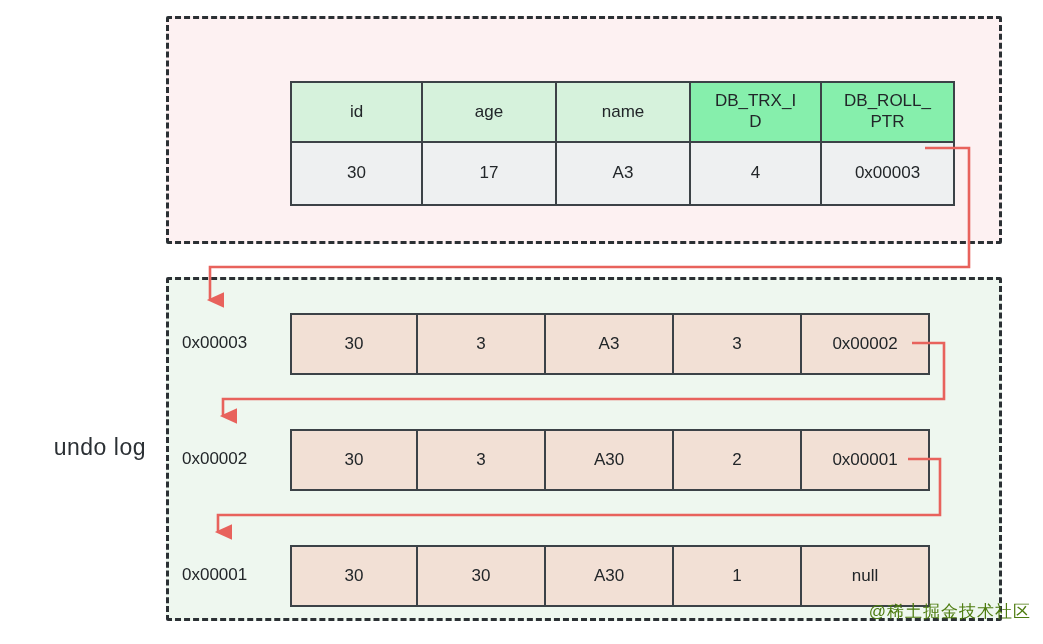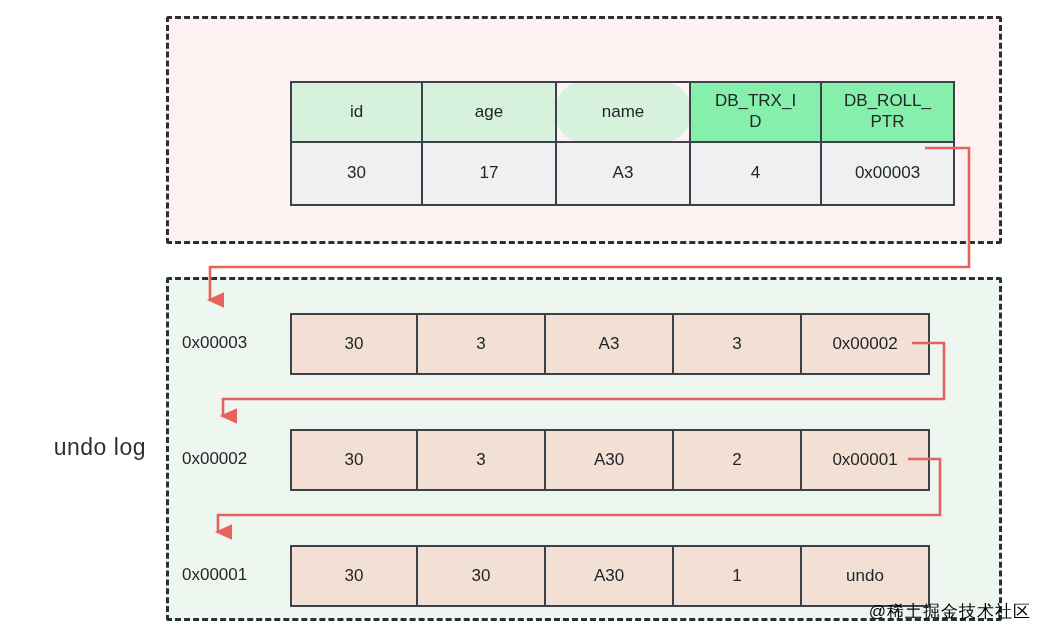--- a/index.html
+++ b/index.html
@@ -86,21 +86,21 @@
   #record-table .th-grey {
     background: #86efac;
     height: 58px;
   }
   #record-table .td-val {
     background: #eef0f1;
     height: 61px;
   }
   .w-id { width: 125px; }
   .w-age { width: 128px; }
-  .w-name { width: 128px; border-radius: 26px; }
+  .w-name { width: 128px; }
   .w-trx { width: 125px; }
   .w-roll { width: 127px; }
 
   
   .undo-row {
     position: absolute;
     left: 290px;
   }
   .undo-row table {
     border-collapse: collapse;
@@ -138,21 +138,21 @@
     height: 644px;
     pointer-events: none;
   }
 
   
   #watermark {
     position: absolute;
     right: 12px;
     top: 600px;
     font-size: 17px;
-    color: #000000;
+    color: #4d7c0f;
     letter-spacing: 1px;
     white-space: nowrap;
   }
 </style>
 </head>
 <body>
 
 <div id="canvas">
 
   <div id="record-group" class="group"></div>
@@ -219,21 +219,21 @@
 
   <div class="ptr-label" style="left:182px; top:565px;">0x00001</div>
   <div class="undo-row" style="top:545px;">
     <table>
       <tbody>
           <tr>
         <td class="u-c1">30</td>
         <td class="u-c2">30</td>
         <td class="u-c3">A30</td>
         <td class="u-c4">1</td>
-        <td class="u-c5">undo</td>
+        <td class="u-c5">null</td>
       </tr>
     </tbody>
       </table>
   </div>
 
   <svg id="connectors" viewBox="0 0 1043 644">
     <defs>
       <marker id="arrowhead" markerWidth="7" markerHeight="7" refX="3" refY="5.4" orient="auto" markerUnits="strokeWidth">
         <path d="M0,0 L6,0 L3,6.6 Z" fill="#e8625c"></path>
       </marker>

